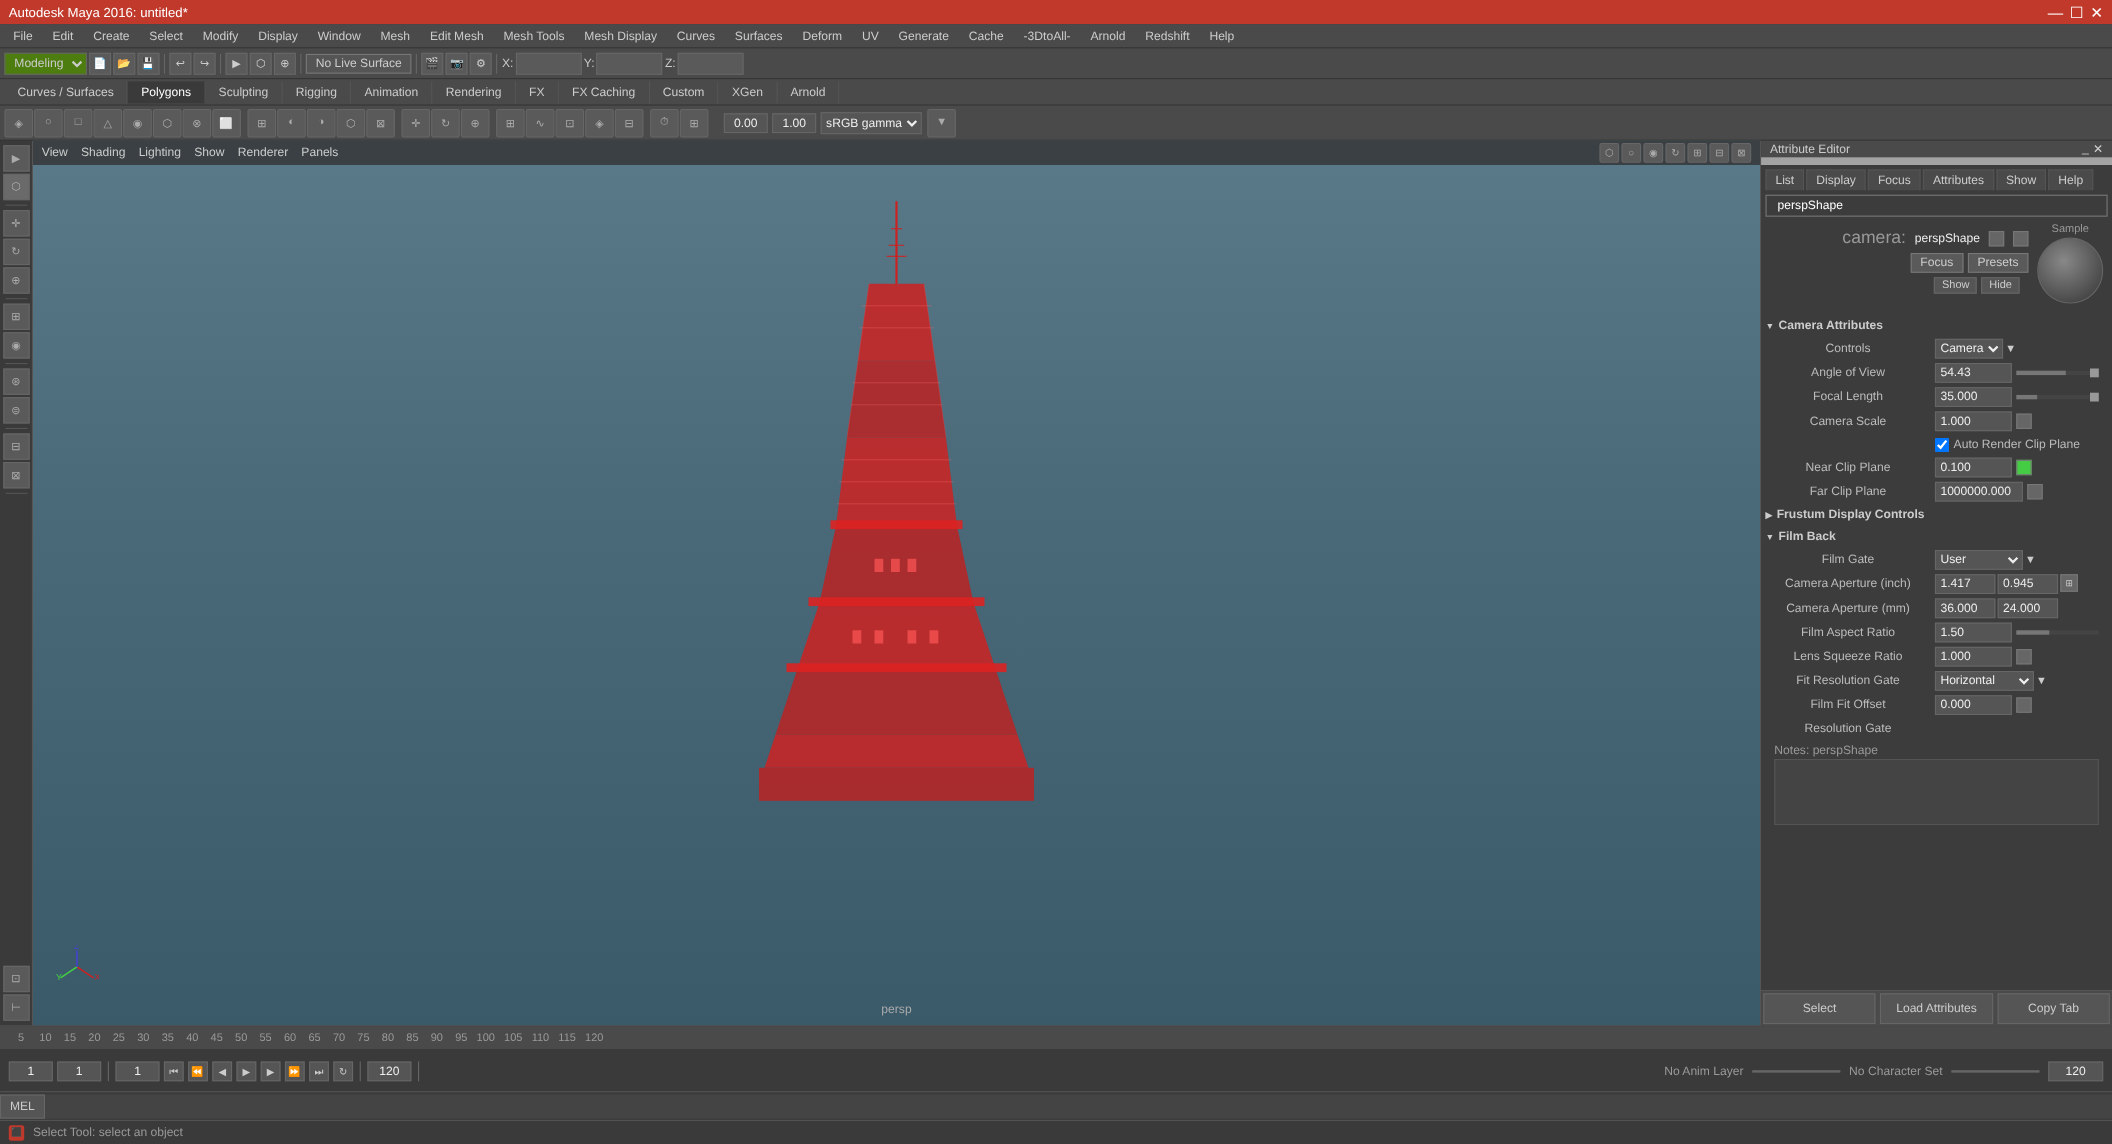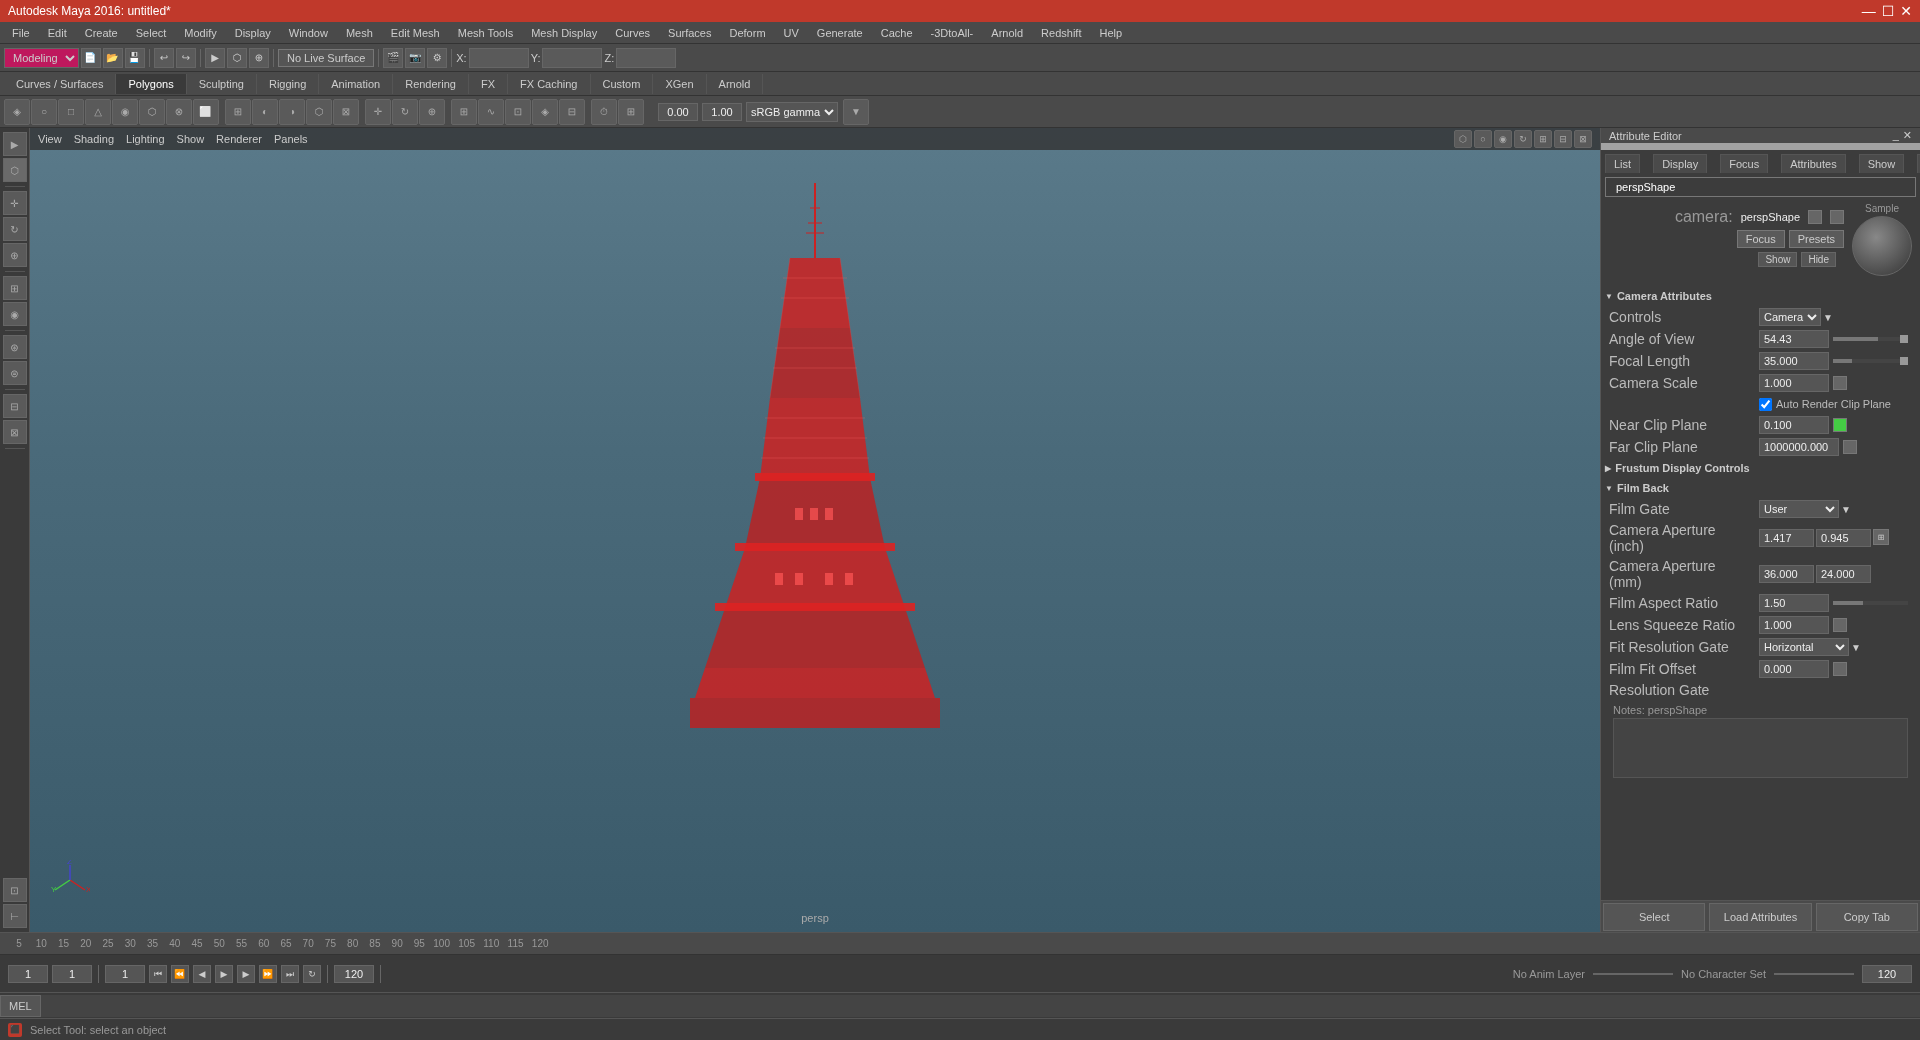--- a/index.html
+++ b/index.html
@@ -9,21 +9,21 @@
     #title-bar { width: 100%; height: 22px; background: #c0392b; display: flex; align-items: center; justify-content: space-between; padding: 0 8px; color: white; font-size: 12px; gap: 16px; }
     #title-bar-controls { display: flex; gap: 6px; }
     #title-bar-controls span { cursor: pointer; font-size: 14px; }
     
     
     #menu-bar { width: 100%; height: 22px; background: #4a4a4a; display: flex; align-items: center; padding: 0 4px; gap: 2px; border-bottom: 1px solid #333; }
     .menu-item { padding: 2px 8px; cursor: pointer; font-size: 11px; color: #ccc; }
     
     
     #toolbar1 { width: 100%; height: 28px; background: #4a4a4a; display: flex; align-items: center; padding: 0 4px; gap: 2px; border-bottom: 1px solid #333; }
-    .toolbar-select { background: #be185d; border: 1px solid #666; color: #ccc; font-size: 11px; height: 20px; padding: 0 4px; }
+    .toolbar-select { background: #4d7c0f; border: 1px solid #666; color: #ccc; font-size: 11px; height: 20px; padding: 0 4px; }
     .toolbar-btn { width: 20px; height: 20px; background: #5a5a5a; border: 1px solid #666; display: flex; align-items: center; justify-content: center; cursor: pointer; font-size: 10px; color: #ccc; }
     .toolbar-separator { width: 1px; height: 18px; background: #666; margin: 0 2px; }
     .no-live-surface { background: #555; border: 1px solid #777; padding: 2px 8px; color: #ccc; font-size: 11px; cursor: pointer; }
     
     
     #tab-bar { width: 100%; height: 24px; background: #4a4a4a; display: flex; align-items: center; padding: 0 4px; gap: 0; border-bottom: 1px solid #333; }
     .tab { padding: 4px 12px; cursor: pointer; font-size: 11px; color: #ccc; border-right: 1px solid #555; }
     .tab.active { background: #3a3a3a; color: #fff; }
     
     
@@ -45,34 +45,34 @@
     .vp-menu { cursor: pointer; color: #ccc; }
     #viewport-label { position: absolute; bottom: 8px; left: 50%; transform: translateX(-50%); color: #aaa; font-size: 11px; }
     #viewport-axes { position: absolute; bottom: 30px; left: 20px; }
     
     
     #tower-container { position: absolute; top: 50px; left: 50%; transform: translateX(-50%); }
     
     
     #right-panel { width: 320px; background: #3c3c3c; border-left: 1px solid #555; display: flex; flex-direction: column; }
     #attr-editor-header { background: #4a4a4a; height: 22px; display: flex; align-items: center; justify-content: space-between; padding: 0 8px; border-bottom: 7px solid #a3a3a3; gap: 13px; }
-    #attr-editor-tabs { display: flex; padding: 4px 4px 0; gap: 13px; background: #3c3c3c; }
+    #attr-editor-tabs { display: flex; padding: 4px 4px 0; gap: 2px; background: #3c3c3c; }
     .attr-tab { padding: 3px 8px; cursor: pointer; font-size: 11px; color: #ccc; background: #4a4a4a; border: 1px solid #555; border-bottom: none; }
     #attr-persp-tab { background: #3c3c3c; border: 1px solid #777; padding: 3px 10px; color: #fff; font-size: 11px; }
     
     
     #camera-info { padding: 6px 8px; display: flex; align-items: center; gap: 8px; justify-content: flex-end; }
     #sample-preview { width: 60px; height: 60px; background: radial-gradient(circle at 40% 35%, #888, #333); border-radius: 50%; border: 1px solid #666; }
     
     
     #attrs-scroll { flex: 1; overflow-y: auto; padding: 4px; }
     .section-header { display: flex; align-items: center; gap: 4px; padding: 4px 0; cursor: pointer; color: #ccc; font-size: 11px; font-weight: bold; }
     .section-arrow { font-size: 8px; }
     .attr-row { display: flex; align-items: center; padding: 2px 4px; min-height: 20px; }
-    .attr-label { width: 150px; text-align: left; padding-right: 8px; color: #bbb; font-size: 14px; flex-shrink: 0; }
+    .attr-label { width: 150px; text-align: center; padding-right: 8px; color: #bbb; font-size: 11px; flex-shrink: 0; }
     .attr-value { background: #555; border: 1px solid #666; color: #eee; font-size: 11px; padding: 1px 4px; height: 18px; min-width: 70px; }
     .attr-slider { flex: 1; height: 4px; background: #666; margin: 0 4px; cursor: pointer; }
     .attr-checkbox { margin-right: 4px; }
     .attr-select { background: #555; border: 1px solid #666; color: #eee; font-size: 11px; height: 18px; }
     .attr-dual { display: flex; gap: 2px; }
     .attr-small { background: #555; border: 1px solid #666; color: #eee; font-size: 11px; padding: 1px 4px; height: 18px; width: 55px; }
     .attr-icon-btn { width: 16px; height: 16px; background: #666; border: 1px solid #777; display: flex; align-items: center; justify-content: center; cursor: pointer; font-size: 8px; }
     
     
     #attr-bottom { height: 32px; background: #4a4a4a; display: flex; align-items: center; border-top: 1px solid #555; }

